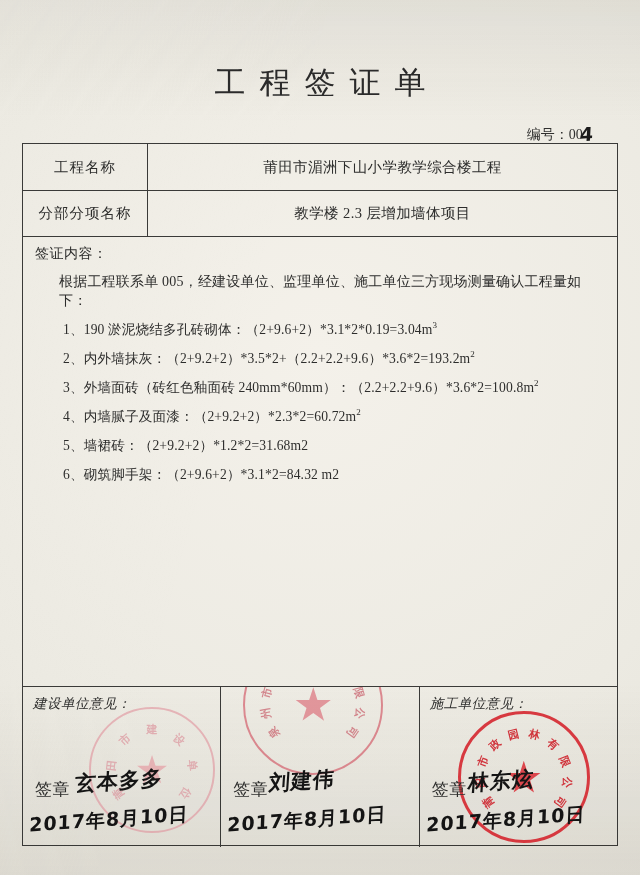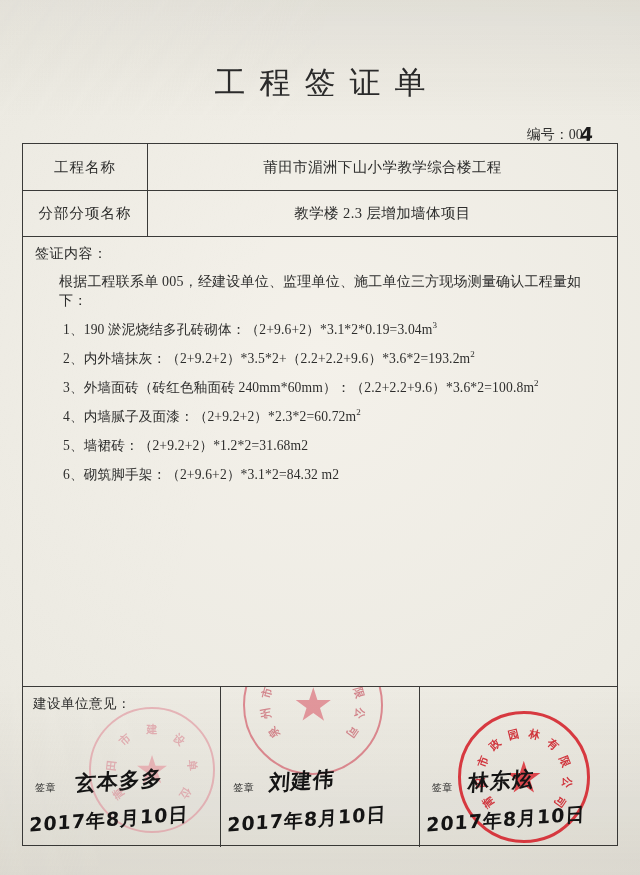--- a/index.html
+++ b/index.html
@@ -182,28 +182,29 @@
     overflow: hidden;
   }
   .sign-col + .sign-col { border-left: 1.4px solid #3a3a38; }
 
   .sign-title {
     font-size: 13.5px;
     color: #2d2d2c;
     letter-spacing: .5px;
     position: relative;
     z-index: 3;
+    font-style: italic;
   }
   .sign-line {
     position: absolute;
     z-index: 3;
-    font-size: 10px;
+    font-size: 17px;
     color: #2d2d2c;
     left: 12px;
-    bottom: 52px;
+    bottom: 46px;
     letter-spacing: .5px;
   }
   .hand {
     font-family: "DejaVu Sans", sans-serif;
     color: #141414;
     font-weight: 600;
   }
   .hand-sign {
     position: absolute;
     z-index: 4;
@@ -375,20 +376,21 @@
               <span style="color: rgb(207, 39, 48); transform: rotate(-41.6667deg) translate(-50%, -51px) rotate(0deg);">政</span>
               <span style="color: rgb(207, 39, 48); transform: rotate(-13.8889deg) translate(-50%, -51px) rotate(0deg);">园</span>
               <span style="color: rgb(207, 39, 48); transform: rotate(13.8889deg) translate(-50%, -51px) rotate(0deg);">林</span>
               <span style="color: rgb(207, 39, 48); transform: rotate(41.6667deg) translate(-50%, -51px) rotate(0deg);">有</span>
               <span style="color: rgb(207, 39, 48); transform: rotate(69.4444deg) translate(-50%, -51px) rotate(0deg);">限</span>
               <span style="color: rgb(207, 39, 48); transform: rotate(97.2222deg) translate(-50%, -51px) rotate(0deg);">公</span>
               <span style="color: rgb(207, 39, 48); transform: rotate(125deg) translate(-50%, -51px) rotate(0deg);">司</span>
             </div>
           <div class="seal-star">★</div>
         </div>
+        <div class="sign-title">施工单位意见：</div>
         <div class="sign-line">签章</div>
         <div class="hand hand-sign" style="left:48px; bottom:52px;">林东炫</div>
         <div class="hand hand-date" style="left:6px; bottom:14px;">2017年8月10日</div>
       </div>
 
     </div>
   </div>
 </div>
 
 </body></html>

